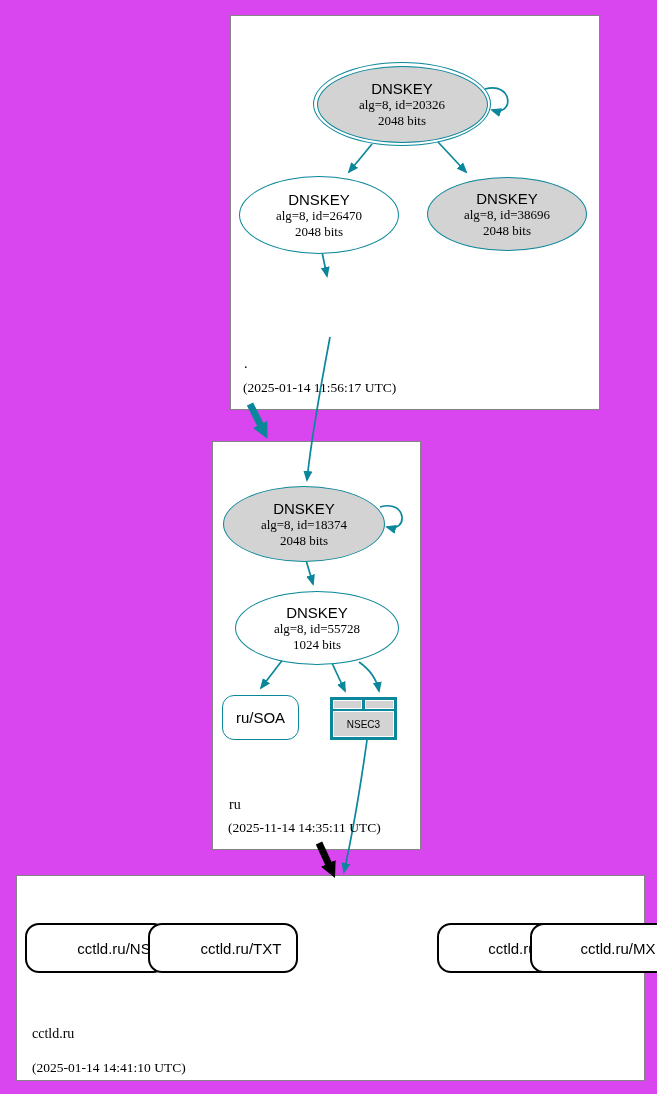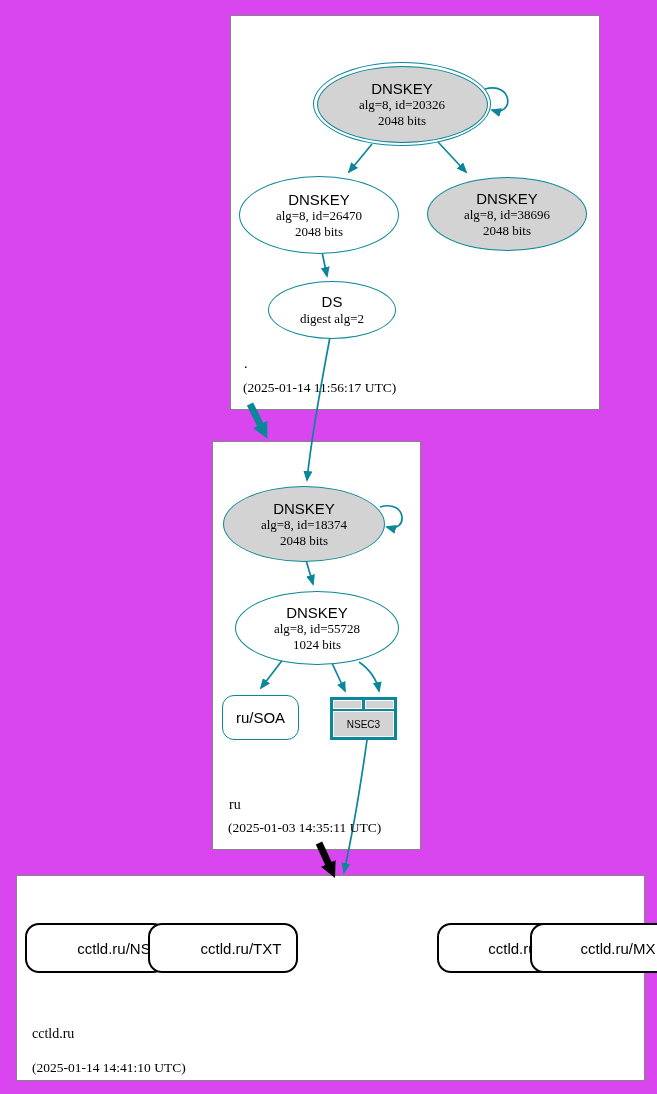--- a/index.html
+++ b/index.html
@@ -92,24 +92,20 @@
     <span class="node-sub">alg=8, id=26470</span>
     <span class="node-sub">2048 bits</span>
   </div>
 
   <div class="ellipse gray node" style="left:427px;top:177px;width:158px;height:72px;">
     <span class="node-title">DNSKEY</span>
     <span class="node-sub">alg=8, id=38696</span>
     <span class="node-sub">2048 bits</span>
   </div>
 
-  <div class="ellipse node" style="left:268px;top:281px;width:126px;height:56px;">
-    <span class="node-title">DS</span>
-    <span class="node-sub">digest alg=2</span>
-  </div>
 
   <div class="zone-label" style="left:244px;top:356px;">.</div>
   <div class="zone-ts" style="left:243px;top:380px;">(2025-01-14 11:56:17 UTC)</div>
 
   <div class="ellipse gray node" style="left:223px;top:486px;width:160px;height:74px;">
     <span class="node-title">DNSKEY</span>
     <span class="node-sub">alg=8, id=18374</span>
     <span class="node-sub">2048 bits</span>
   </div>
 
@@ -125,21 +121,21 @@
 
   <div class="nsec3 node" style="left:330px;top:697px;width:67px;height:43px;">
     <div class="cells">
       <div class="cell"></div>
       <div class="cell"></div>
     </div>
     <div class="label-cell">NSEC3</div>
   </div>
 
   <div class="zone-label" style="left:229px;top:797px;">ru</div>
-  <div class="zone-ts" style="left:228px;top:820px;">(2025-01-03 14:35:11 UTC)</div>
+  <div class="zone-ts" style="left:228px;top:820px;">(2025-11-14 14:35:11 UTC)</div>
 
   <div class="rrset unsigned node" style="left:25px;top:923px;width:102px;height:46px;">
     <span>cctld.ru/NS</span>
   </div>
   <div class="rrset unsigned node" style="left:148px;top:923px;width:110px;height:46px;">
     <span>cctld.ru/TXT</span>
   </div>
   <div class="rrset unsigned node" style="left:437px;top:923px;width:89px;height:46px;">
     <span>cctld.ru/A</span>
   </div>

